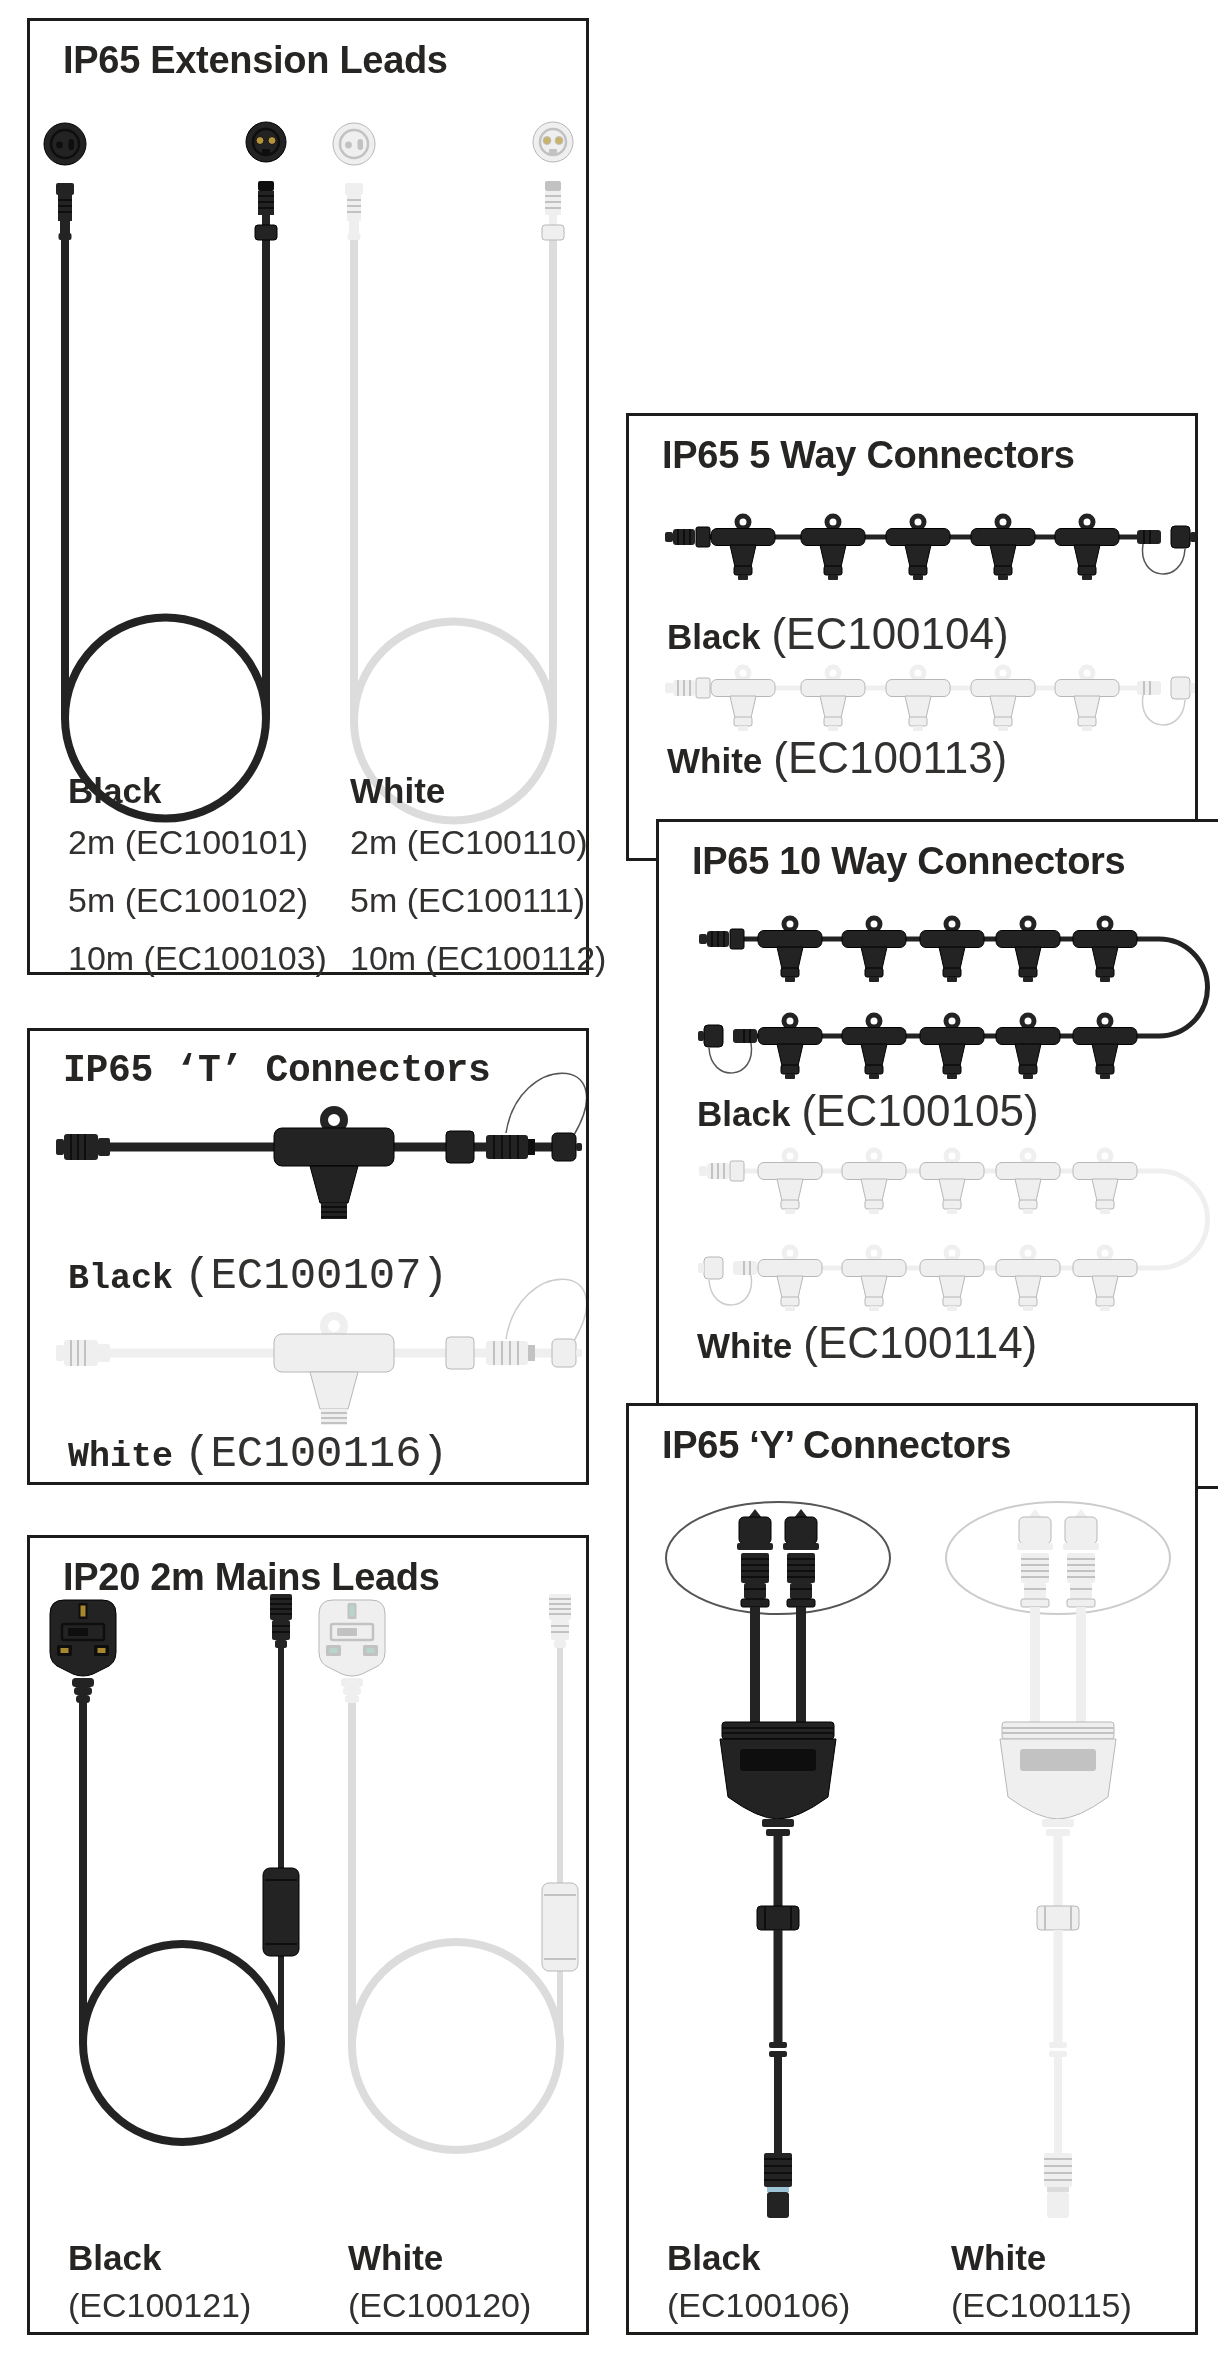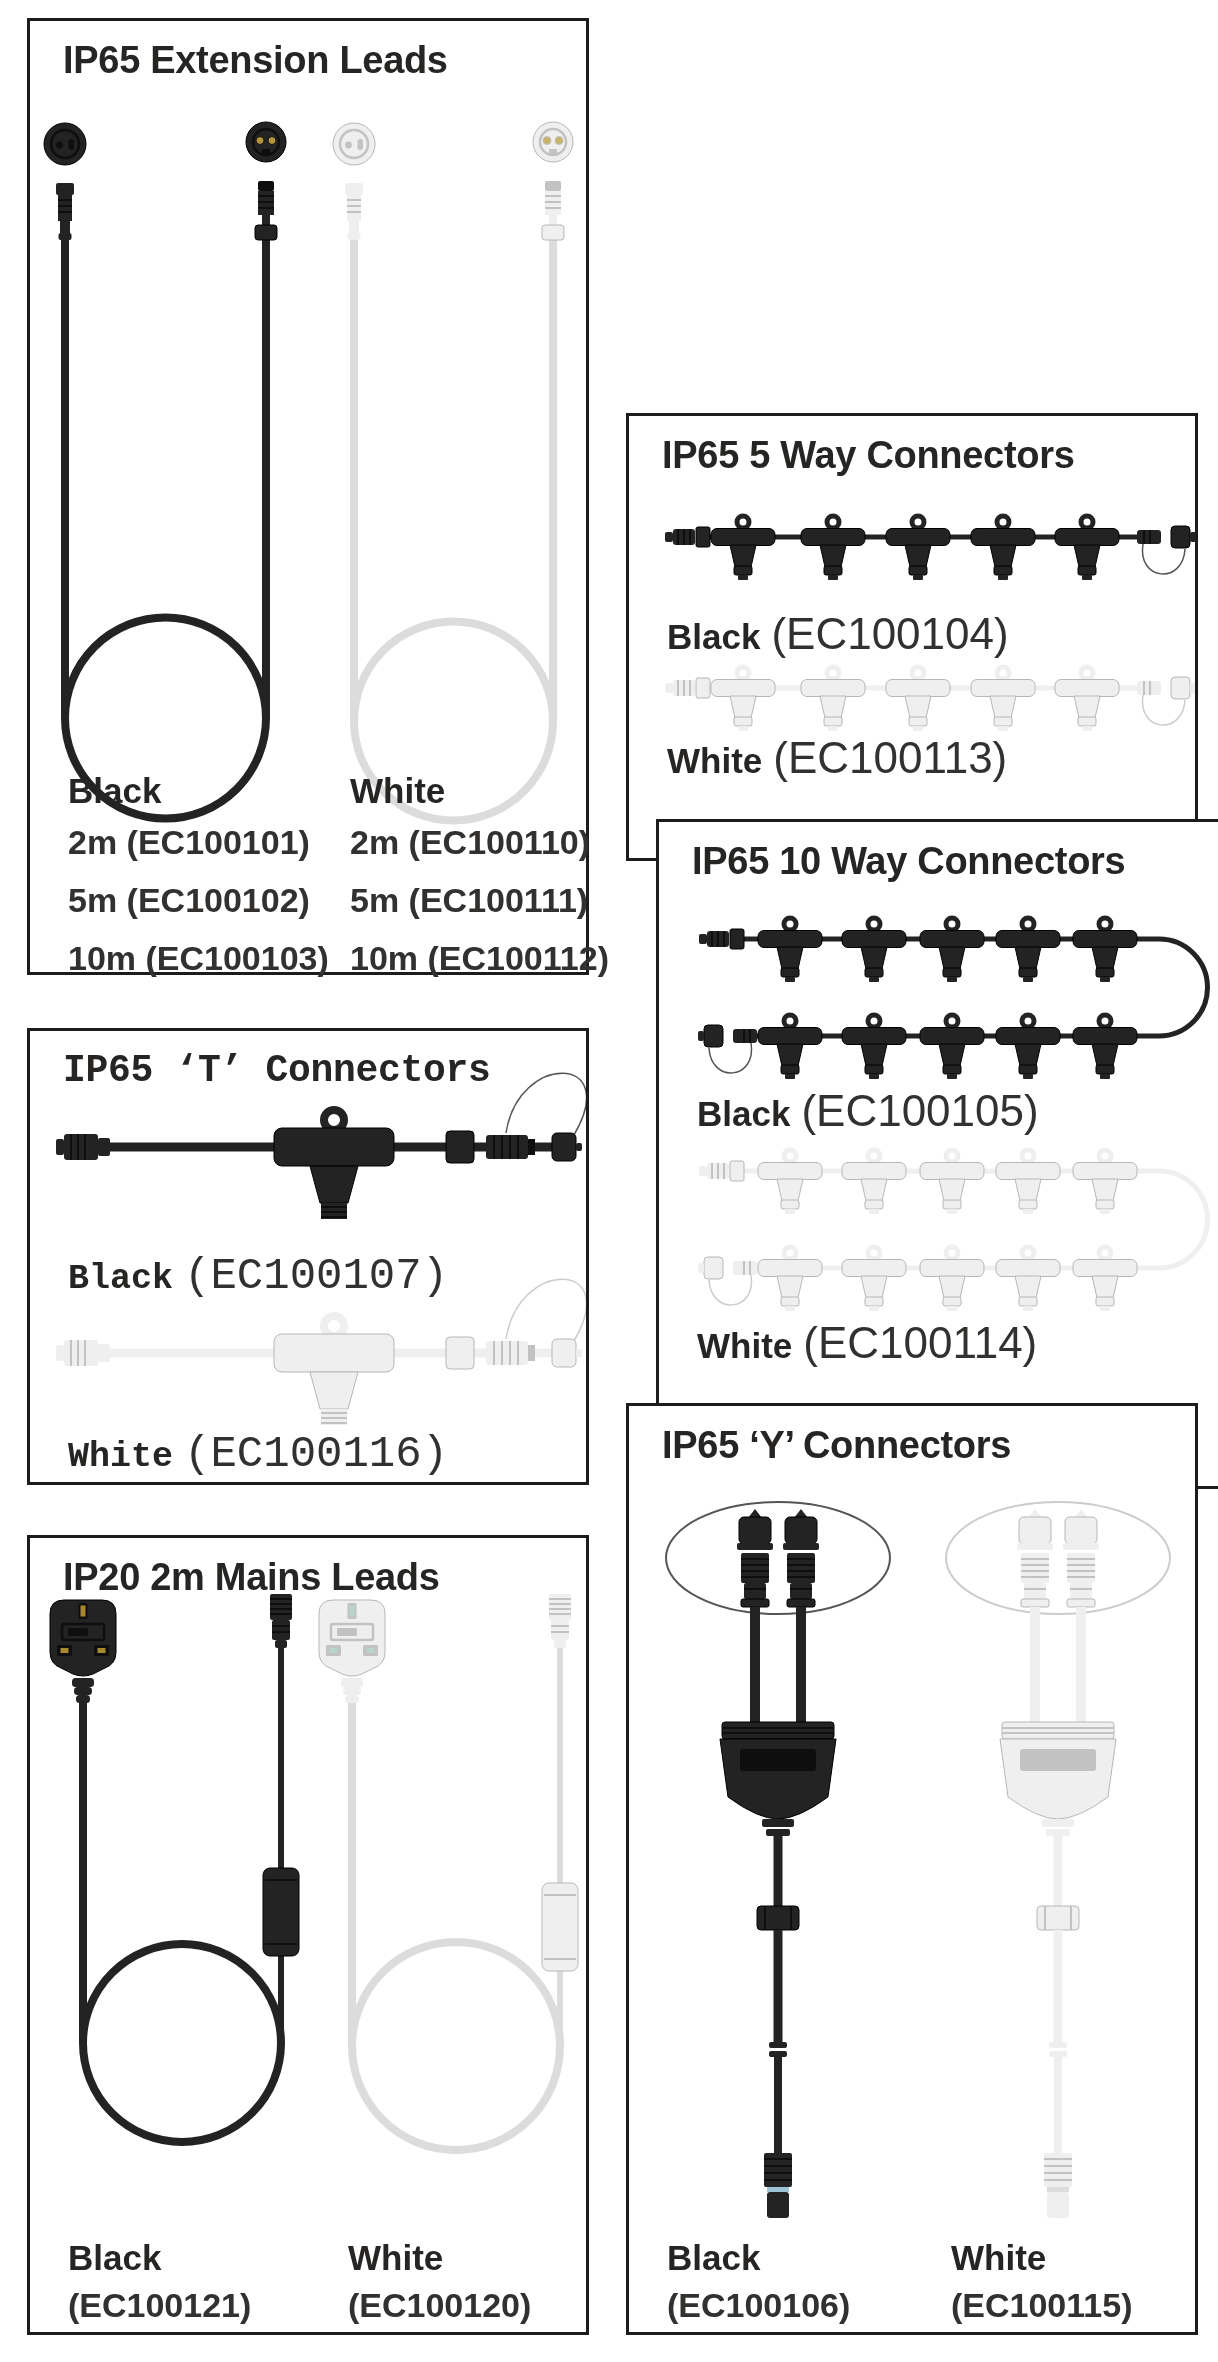--- a/index.html
+++ b/index.html
@@ -12,21 +12,21 @@
   #box-t   {left:27px; top:1028px;width:562px;height:457px;font-family:Liberation Mono, monospace;}
   #box-mains{left:27px;top:1535px;width:562px;height:800px;}
   #box-y   {left:626px;top:1403px;width:572px;height:932px;}
   .box h2{position:absolute;left:33px;top:18px;margin:0;font-size:38px;font-weight:700;
           letter-spacing:-0.3px;color:#262523;white-space:nowrap;}
   h1.main-title{position:absolute;left:630px;top:76px;margin:0;font-size:86px;line-height:108px;
           font-weight:700;letter-spacing:-1.5px;color:#262523;}
   .prod{position:absolute;left:0;top:0;}
   .lbl{position:absolute;margin:0;white-space:nowrap;}
   .clr{font-size:35px;font-weight:700;color:#262523;}
-  .item{font-size:34px;font-weight:700;color:#33312f;}
+  .item{font-size:34px;font-weight:400;color:#33312f;}
   .variant strong{font-size:35px;font-weight:700;color:#262523;margin-right:11px;}
   .variant span{font-size:44px;font-weight:400;color:#33312f;}
   
   .p-blk{--c1:#232323;--c2:#0e0e0e;--c3:#000000;--cw:#555555;--cg:#b5953c;--cslot:#a8882f;--cacc:#9dc3d6;}
   .p-wht{--c1:#efefef;--c2:#c2c2c2;--c3:#b7b7b7;--cw:#cccccc;--cg:#c9b26a;--cslot:#b8d4cc;--cacc:#dcdcdc;}
 </style>
 </head>
 <body>
 
 <svg width="0" height="0" style="position:absolute" aria-hidden="true">

